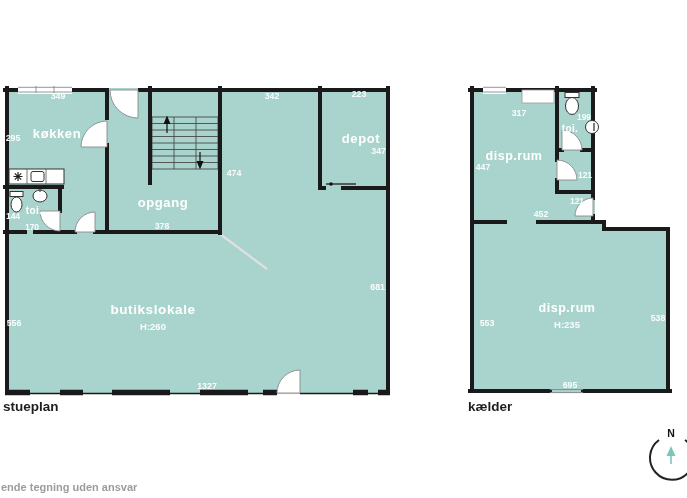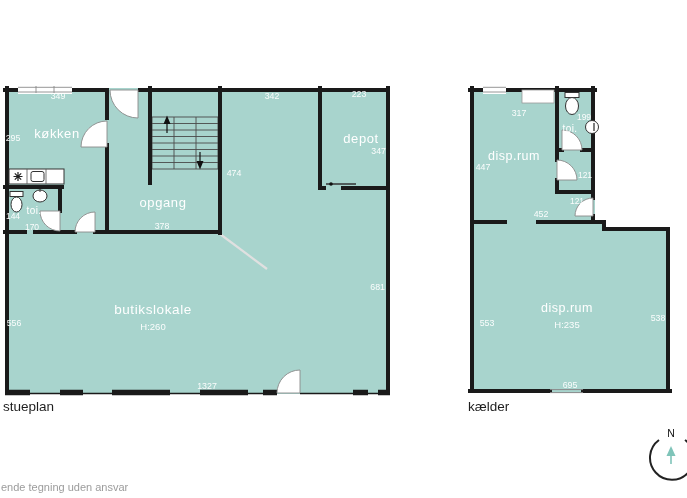--- a/index.html
+++ b/index.html
@@ -1,17 +1,17 @@
 <!DOCTYPE html>
 <html><head>
 <meta charset="utf-8">
 <style>
   html,body { margin:0; padding:0; background:#ffffff; }
   #stage { position:relative; width:687px; height:498px; background:#ffffff; overflow:hidden;
-           font-family:"Liberation Sans", sans-serif; }
+           font-family:"Liberation Sans", sans-serif;font-weight:bold; }
   svg text { font-family:"Liberation Sans", sans-serif; }
   .m   { fill:#ffffff; font-size:8.8px; opacity:.95; }
   .m2  { fill:#ffffff; font-size:8.5px; opacity:.95; }
   .room{ fill:#ffffff; font-size:13px; letter-spacing:.6px; }
   .room-sm{ fill:#ffffff; font-size:12.5px; letter-spacing:.5px; }
   .hgt { fill:#ffffff; font-size:9.5px; opacity:.95; }
   .toi { fill:#ffffff; font-size:10px; letter-spacing:.4px; }
   .plan-label { fill:#1e1e1e; font-size:13.5px; }
   .disclaimer { fill:#9c9c9c; font-size:11px; }
   .north { fill:#111111; font-size:10.5px; }

